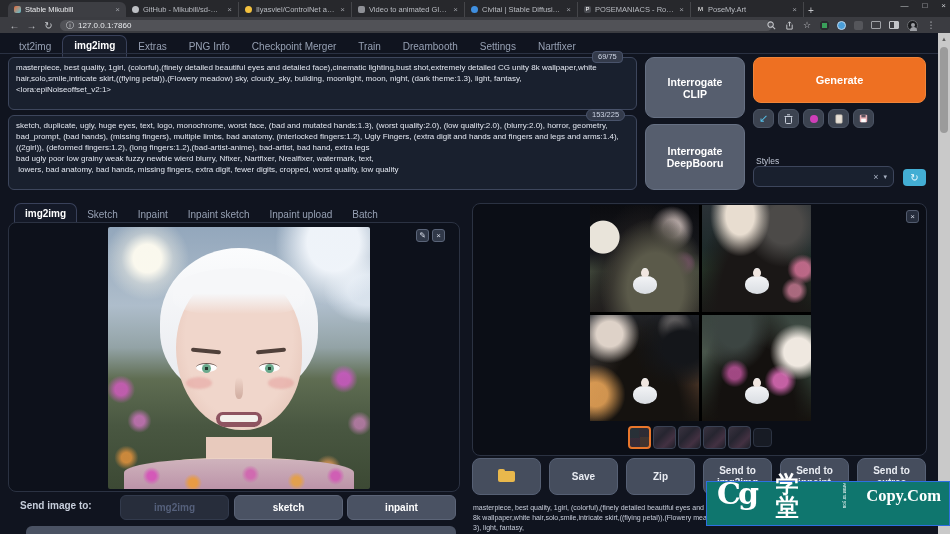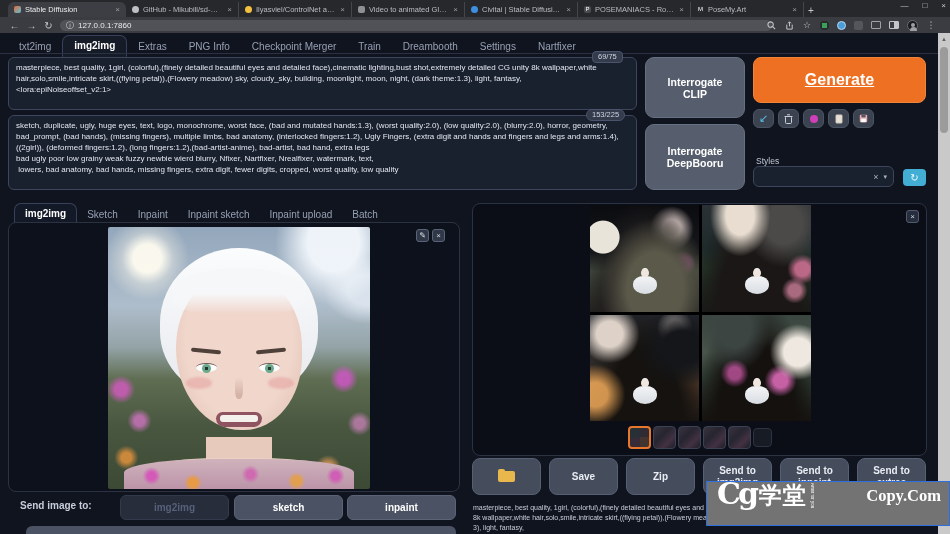--- a/index.html
+++ b/index.html
@@ -37,21 +37,21 @@
   .page { position:absolute; left:0; top:33px; width:938px; height:501px; background:#10141f; }
   .navtabs { position:absolute; left:8px; top:2px; display:flex; align-items:flex-end; font-size:10px; color:#96a0b3; }
   .navtabs .nt { padding:4px 11px 5px; cursor:pointer; }
   .navtabs .nt.active { color:#fff; font-weight:bold; background:#161b28; border:1px solid #39415a; border-bottom:1px solid #161b28; border-radius:7px 7px 0 0; }
   .navline { position:absolute; left:0; top:20px; width:938px; height:1px; background:#2a3142; }
 
   textarea.promptbox { position:absolute; background:#19202e; border:1px solid #3d465c; border-radius:6px; color:#e3e7f0; font-size:8px; line-height:11px; padding:4px 7px; resize:none; font-family:"Liberation Sans",sans-serif; outline:none; overflow:hidden; }
   .tokbadge { position:absolute; background:#343b4b; border:1px solid #49536b; border-radius:4px; color:#ccd3e2; font-size:7.5px; line-height:10px; padding:0 5px; }
 
   .bigbtn { position:absolute; background:#565e6e; border:1px solid #667083; border-radius:9px; color:#fff; font-weight:bold; font-size:10.5px; display:flex; align-items:center; justify-content:center; text-align:center; cursor:pointer; }
-  .generate { position:absolute; background:#ee7022; border:1px solid #f08438; border-radius:8px; color:#fff; font-weight:bold; font-size:16px; display:flex; align-items:center; justify-content:center; cursor:pointer;text-decoration:underline; }
+  .generate { position:absolute; background:#ee7022; border:1px solid #f08438; border-radius:8px; color:#fff; font-weight:bold; font-size:11px; display:flex; align-items:center; justify-content:center; cursor:pointer; }
   .utilrow { position:absolute; left:753px; top:105px; display:flex; gap:4px; }
   .ubtn { width:21px; height:19px; background:#3c4350; border:1px solid #4b5464; border-radius:6px; display:flex; align-items:center; justify-content:center; cursor:pointer; }
   .ubtn .gl-arrow { color:#56c0e8; font-size:11px; line-height:1; }
   .pinkdot { width:8px; height:8px; border-radius:50%; background:#cf3fb8; }
   .styles-label { position:absolute; left:756px; top:123px; font-size:8.5px; color:#c2c9d8; }
   .styles-input { position:absolute; left:753px; top:133px; width:141px; height:21px; background:#19202e; border:1px solid #3d465c; border-radius:6px; display:flex; align-items:center; justify-content:flex-end; padding:0 6px; gap:5px; color:#a9b2c4; font-size:9px; cursor:text; }
   .styles-refresh { position:absolute; left:903px; top:136px; width:23px; height:17px; background:#43aed4; border-radius:4px; color:#eafaff; font-size:10px; display:flex; align-items:center; justify-content:center; cursor:pointer; }
 
   .subtabs { position:absolute; left:14px; top:170px; display:flex; align-items:flex-end; font-size:10px; color:#96a0b3; }
   .subtabs .nt { padding:4px 10px 5px; cursor:pointer; }
@@ -151,41 +151,41 @@
       conic-gradient(#3e3a45 0 25%, #58463f 25% 50%, #4a3a4a 50% 75%, #35404a 75% 100%); }
   .th.dark { width:19px; height:19px; background:#171b24; border:1px solid #2c3342; }
 
   .gbtn { position:absolute; top:425px; height:37px; width:69px; background:#454d5d; border:1px solid #566074; border-radius:8px; color:#e9ecf2; font-size:10px; font-weight:bold; display:flex; align-items:center; justify-content:center; text-align:center; line-height:12px; padding:0 4px; cursor:pointer; }
   .folder { width:17px; height:11px; background:#e9b84c; border-radius:1px 2px 2px 2px; position:relative; }
   .folder::before { content:""; position:absolute; left:0; top:-2.5px; width:7px; height:3px; background:#e9b84c; border-radius:2px 2px 0 0; }
 
   .infotext { position:absolute; left:473px; top:470px; width:454px; height:30px; overflow:hidden; color:#c8cedb; font-size:7px; line-height:10px; white-space:pre-wrap; word-break:break-all; }
 
   
-  .watermark { position:absolute; left:706px; top:448px; width:244px; height:45px; background:#737373; border:1px solid #2e6fe0; display:flex; align-items:center; padding:0 8px 16px 10px; gap:3px; z-index:30; }
+  .watermark { position:absolute; left:706px; top:448px; width:244px; height:45px; background:#0f766e; border:1px solid #2e6fe0; display:flex; align-items:center; padding:0 8px 16px 10px; gap:20px; z-index:30; }
   .wm-cg { color:#fff; font-size:30px; font-weight:bold; font-family:"DejaVu Serif", serif; letter-spacing:-3px; line-height:1; transform:translateY(-2px); }
   .wm-cn { color:#fff; font-size:23px; font-weight:bold; line-height:1; letter-spacing:1px; }
   .wm-tag { color:#fff; font-size:4.5px; writing-mode:vertical-rl; line-height:4px; height:26px; overflow:hidden; }
   .wm-domain { color:#fff; font-size:16.5px; font-weight:bold; font-family:"Liberation Serif", serif; margin-left:auto; }
 
   
   .scrollbar { position:absolute; left:938px; top:33px; width:12px; height:501px; background:#c9c9c9; }
   .sb-up { position:absolute; left:0; top:0; width:12px; height:12px; color:#5f5f5f; font-size:6px; text-align:center; line-height:12px; }
   .sb-thumb { position:absolute; left:2px; top:14px; width:8px; height:86px; background:#9b9b9b; border-radius:4px; }
 </style>
 </head>
 <body>
 
 <div id="root">
 
   <div class="tabstrip">
     <div style="width:8px"></div>
     <div class="btab active">
       <span class="fav" style="background:linear-gradient(135deg,#e86a3a,#59c2d6)"></span>
-      <span class="title">Stable Diffusion</span>
+      <span class="title">Stable Mikubill</span>
       <span class="tclose">×</span>
     </div>
     <div class="btab">
       <span class="fav" style="background:#bdbfc4;border-radius:50%"></span>
       <span class="title">GitHub - Mikubill/sd-webui-co</span>
       <span class="tclose">×</span>
     </div>
     <div class="btab">
       <span class="fav" style="background:#f3c13f;border-radius:50%"></span>
       <span class="title">Ilyasviel/ControlNet at main</span>

